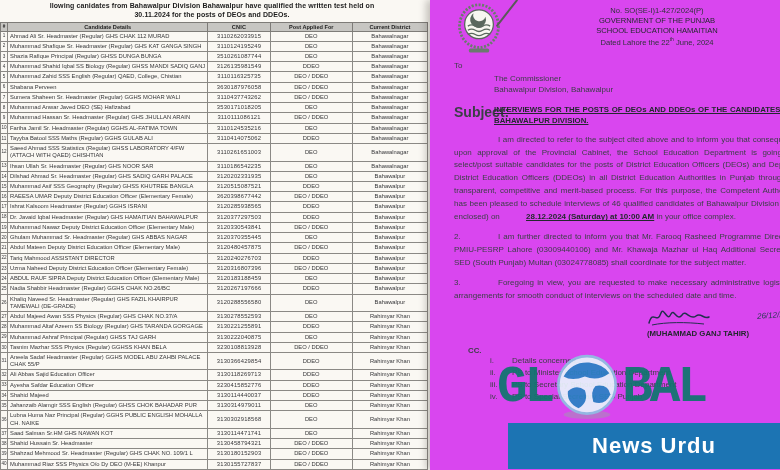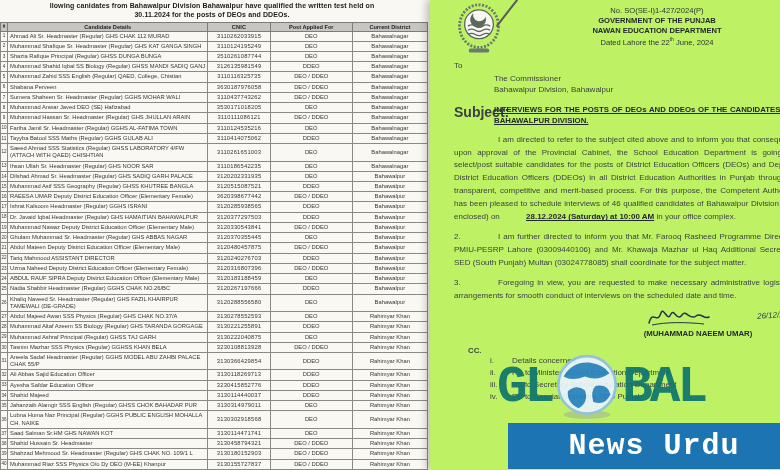--- a/index.html
+++ b/index.html
@@ -19,26 +19,26 @@
                   padding:1px 2px; line-height:1.25; vertical-align:middle;
                   overflow:hidden; word-wrap:break-word; }
   .col-no { width:7px; padding:0 !important; font-size:4.6px !important; text-align:center; }
   .col-details { width:200px; }
   .col-cnic { width:62px; text-align:center; letter-spacing:.2px; }
   .col-post { width:82px; text-align:center; }
   .col-district { width:75px; text-align:center; }
 
   
   .right-page { position:absolute; left:430px; top:0; width:350px; height:470px;
-                background:#bef264; box-shadow:-4px 0 7px rgba(60,55,45,.28);
+                background:#d946ef; box-shadow:-4px 0 7px rgba(60,55,45,.28);
                 padding:6px 0 0 24px; }
   .letter { width:340px; color:#3a3f45; font-size:8px; }
   .ref-block { width:238px; margin-left:84px; text-align:center; font-size:7.6px;
                line-height:1.32; color:#2e3339; }
-  .ref-block .bold { font-weight:bold; color:#23282e; }
+  .ref-block .bold { font-weight:normal; color:#23282e; }
   sup.th { font-size:5px; vertical-align:super; }
   .to-label { margin-top:7px; font-size:8px; }
   .addressee { margin-left:40px; margin-top:3px; line-height:1.4; }
   .subject-row { display:flex; margin-top:9px; }
   .subject-label { width:40px; flex:0 0 40px; font-weight:bold; font-size:14px; }
   .subject-text { flex:1; font-weight:bold; font-size:7.8px; line-height:1.45;
                   text-decoration:underline; color:#23282e; text-align:justify; }
   .body-para { position:relative; text-align:justify; line-height:1.62;
                margin-top:7px; color:#3a3f45; }
   .body-para .indent { display:inline-block; width:44px; }
@@ -59,22 +59,22 @@
 
   
   .watermark { position:absolute; left:497px; top:353px; display:flex; align-items:center;
                z-index:5; opacity:.93; pointer-events:none; }
   .wm-text { font-family:Liberation Mono, monospace; font-weight:bold; font-size:51px;
              line-height:1; color:#0f766e; letter-spacing:-3px; }
   .wm-globe { width:68px; height:68px; margin:0 1px; }
   .news-banner { position:absolute; left:508px; top:423px; width:292px; height:46px;
                  background:#1c74b3; z-index:6; display:flex; align-items:center;
                  justify-content:center; }
-  .news-banner span { font-family:Liberation Mono, monospace; font-weight:bold;
-                      font-size:30px; color:#ffffff; letter-spacing:1px; }
+  .news-banner span { font-family:Liberation Sans, sans-serif; font-weight:bold;
+                      font-size:22px; color:#ffffff; letter-spacing:1px; }
 
   .emblem-row { display:flex; }
   .emblem { width:46px; height:52px; margin-left:2px; margin-top:-46px; }
 </style>
 </head>
 <body>
 
 <div class="scan">
 
   <div class="left-page">
@@ -381,21 +381,21 @@
         </tbody>
     </table>
   </div>
 
   <div class="right-page">
     <div class="letter">
 
       <div class="ref-block">
         <div>No. SO(SE-I)1-427/2024(P)</div>
         <div class="bold">GOVERNMENT OF THE PUNJAB</div>
-        <div class="bold">NAWAN EDUCATION DEPARTMENT</div>
+        <div class="bold">SCHOOL EDUCATION HAMAITIAN</div>
         <div><span>Dated Lahore the 22</span><sup class="th">th</sup><span> June, 2024</span></div>
       </div>
 
       <div class="emblem-row">
         <svg class="emblem" viewBox="0 0 48 56">
           <ellipse cx="24" cy="26" rx="21" ry="23" fill="none" stroke="#6b7a6e" stroke-width="3" stroke-dasharray="2.2,1.6"></ellipse>
           <circle cx="24" cy="24" r="15.5" fill="#f7f6f0" stroke="#5a685e" stroke-width="1.4"></circle>
           <path d="M18 12 a8.5 8.5 0 1 0 13 4 a6.8 6.8 0 1 1 -13 -4 Z" fill="#5a685e"></path>
           <path d="M12 26 q4 -2.6 8 0 t8 0 t8 0" fill="none" stroke="#5a685e" stroke-width="1.4"></path>
           <path d="M12 30.5 q4 -2.6 8 0 t8 0 t8 0" fill="none" stroke="#5a685e" stroke-width="1.4"></path>
@@ -422,21 +422,21 @@
       <p class="body-para"><span class="pnum">3.</span><span class="indent"></span><span>Foregoing in view, you are requested to make necessary administrative logistical arrangements for smooth conduct of interviews on the scheduled date and time.</span></p>
 
       <div class="sig-block">
         <div class="sig-scribble">
           <svg width="78" height="24" viewBox="0 0 78 24">
             <path d="M3 18 C7 4, 11 20, 15 8 C18 1, 21 18, 25 9 C28 3, 31 17, 36 10 C40 4, 44 16, 50 11 C55 7, 58 15, 63 12" fill="none" stroke="#22304d" stroke-width="1.5" stroke-linecap="round"></path>
             <path d="M6 20 C20 17, 40 17, 58 19" fill="none" stroke="#22304d" stroke-width="1"></path>
           </svg>
           <span class="sig-date">26/12/2</span>
         </div>
-        <div class="sig-name">(MUHAMMAD NAEEM UMAR)</div>
+        <div class="sig-name">(MUHAMMAD GANJ TAHIR)</div>
       </div>
 
       <div class="cc-block">
         <div class="cc-label">CC.</div>
         <div id="cc-list">
             <div class="cc-item">
               <span class="cc-num">i.</span>
               <span>Details concerned.</span>
             </div>
             <div class="cc-item">

